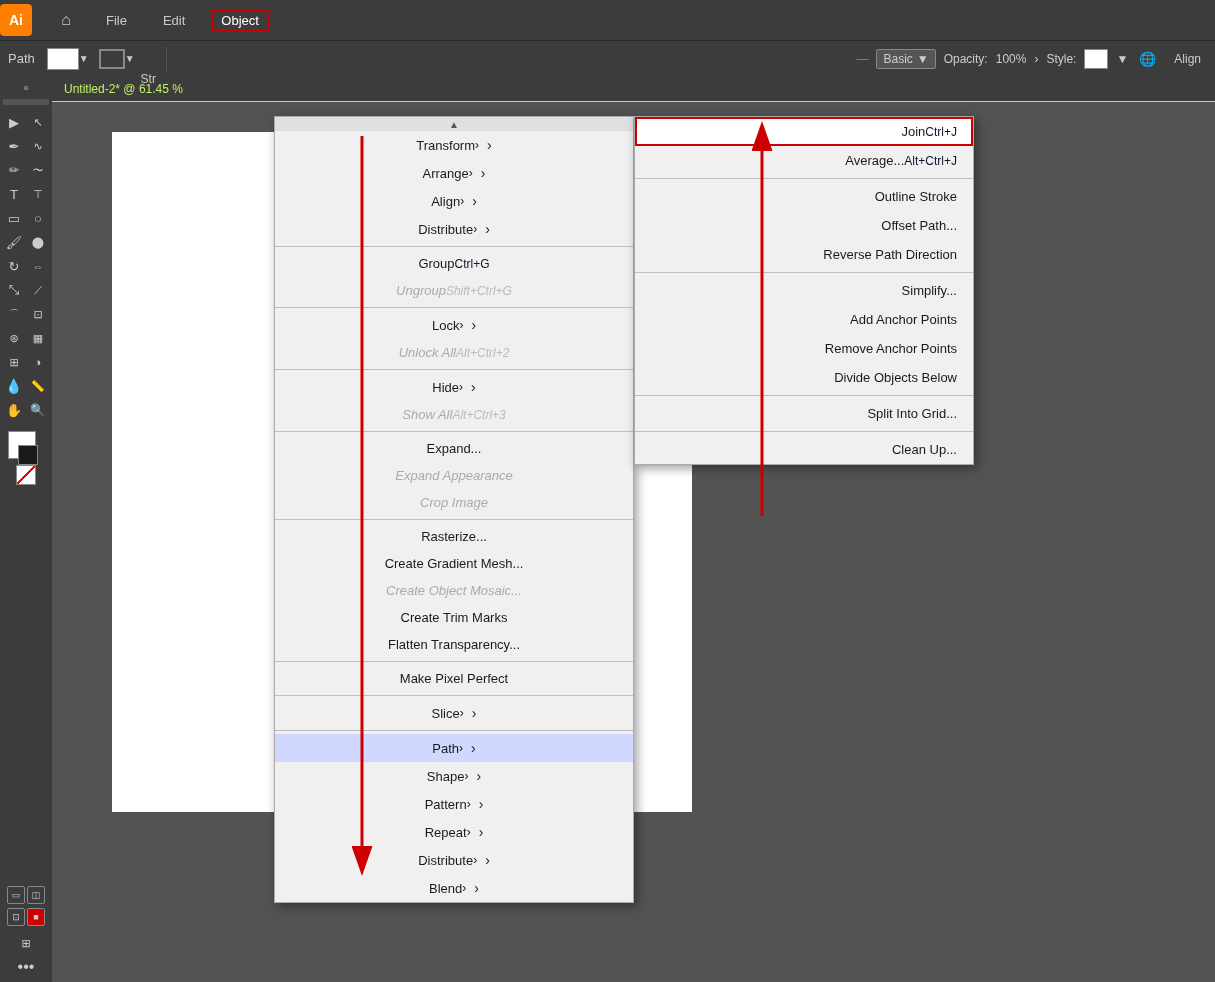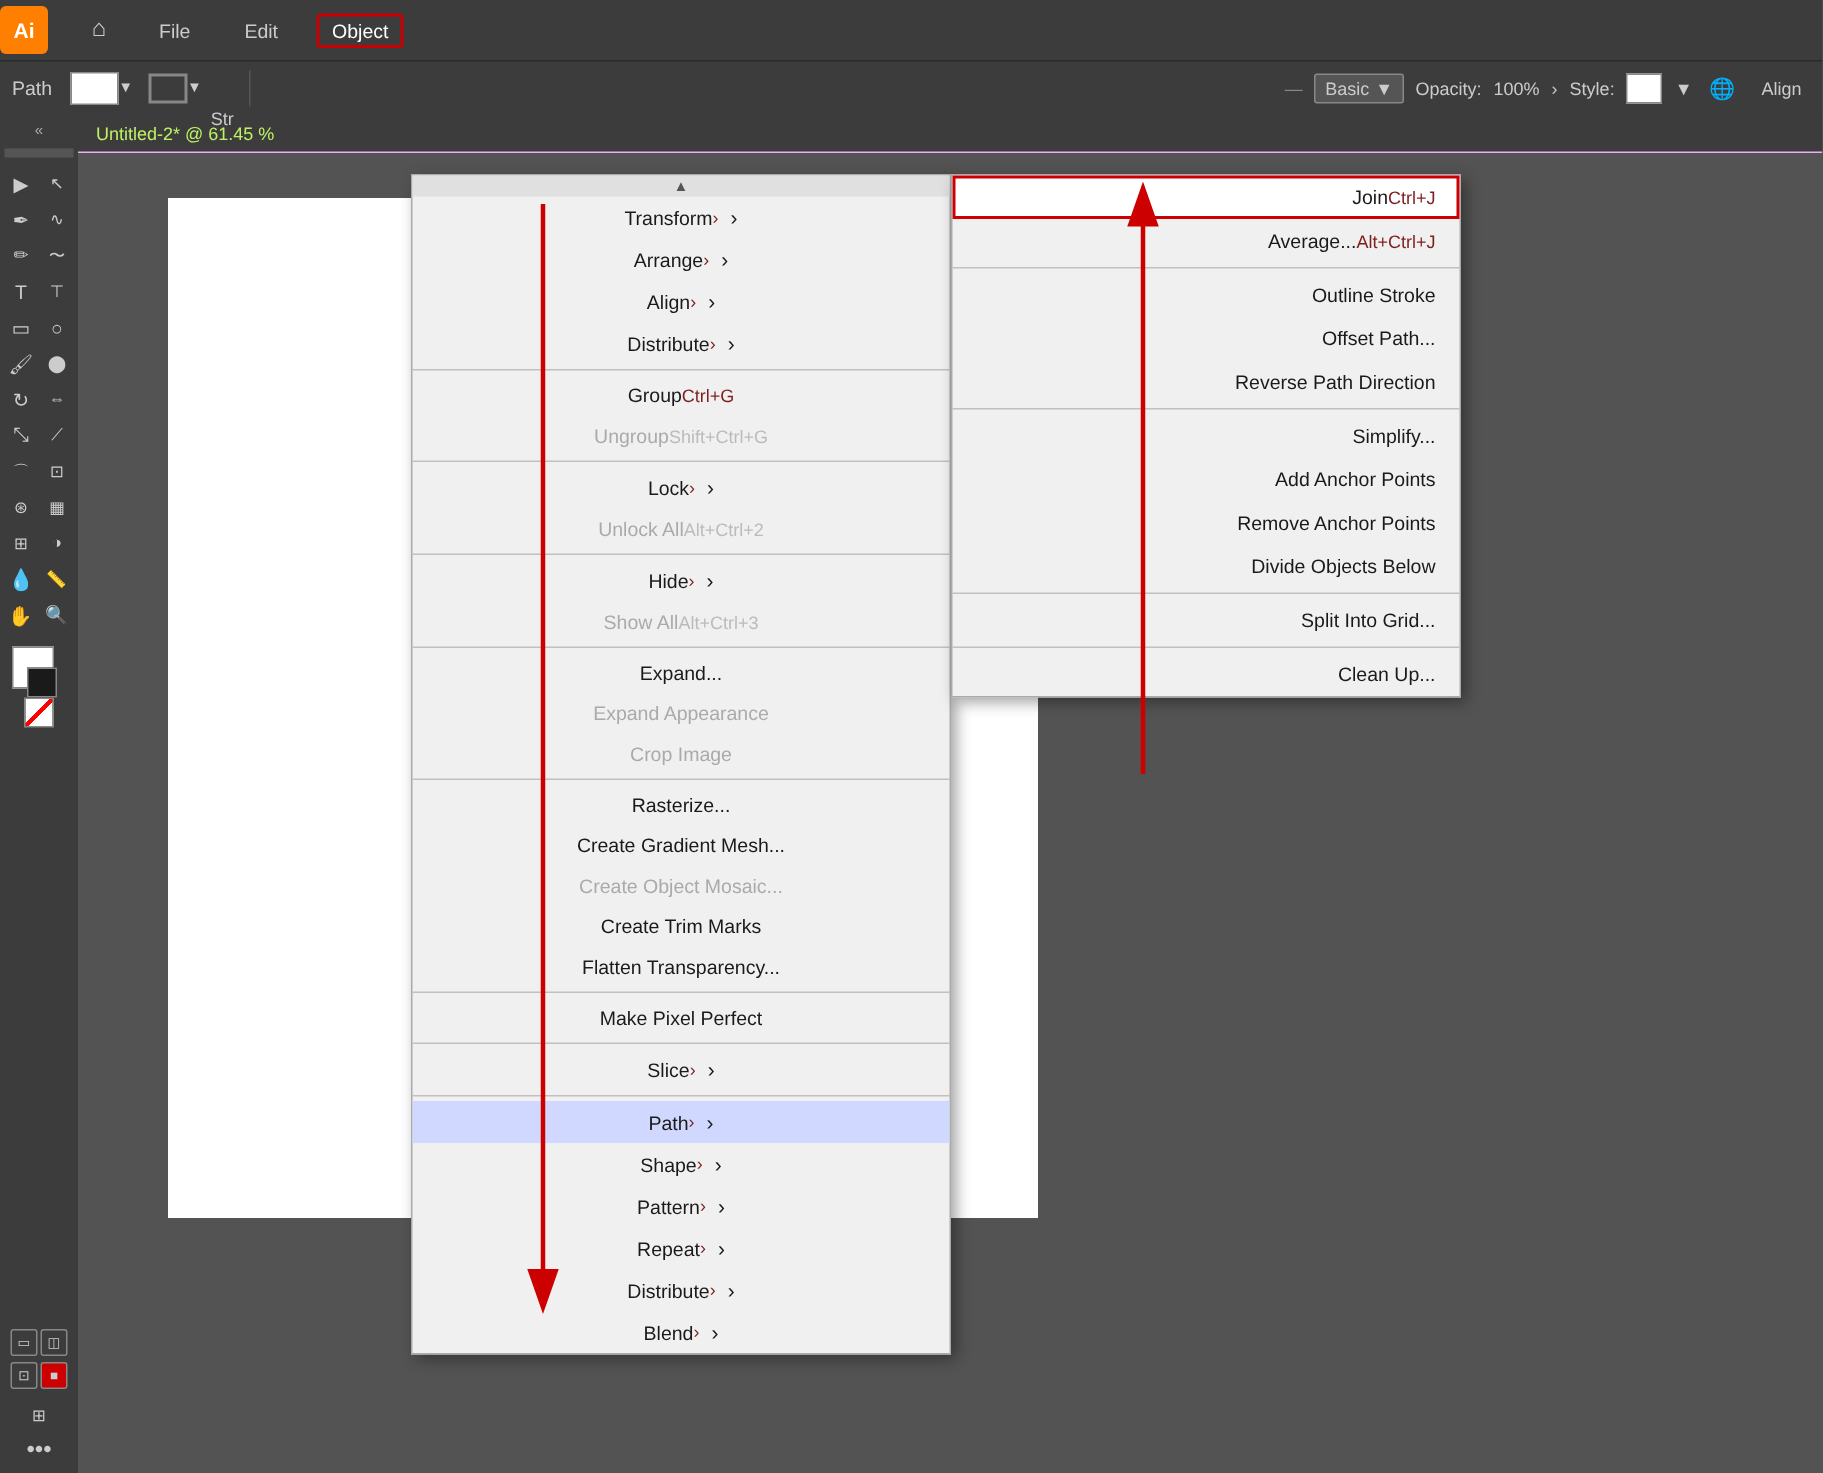--- a/index.html
+++ b/index.html
@@ -289,33 +289,33 @@
     .obj-menu-item {
       padding: 6px 16px;
       display: flex;
       align-items: center;
       justify-content: center;
       cursor: pointer;
       color: #1a1a1a;
       font-size: 13px;
       white-space: nowrap;
     }
-    .obj-menu-item.disabled { color: #aaa; }
+    .obj-menu-item.disabled { color: #aaa; font-style: italic; }
     .obj-menu-item.has-arrow::after { content: '›'; margin-left: 8px; font-size: 14px; }
     .obj-menu-item.highlighted {
       background: #d0d8ff;
       font-weight: normal;
     }
     .obj-menu-divider {
       height: 1px;
       background: #c0c0c0;
       margin: 3px 0;
     }
     .shortcut {
-      color: #7f1d1d;
+      color: #0f172a;
       font-size: 12px;
     }
     .shortcut.disabled { color: #bbb; }
 
     
     #path-submenu {
       position: absolute;
       top: 40px;
       left: 582px;
       width: 340px;

